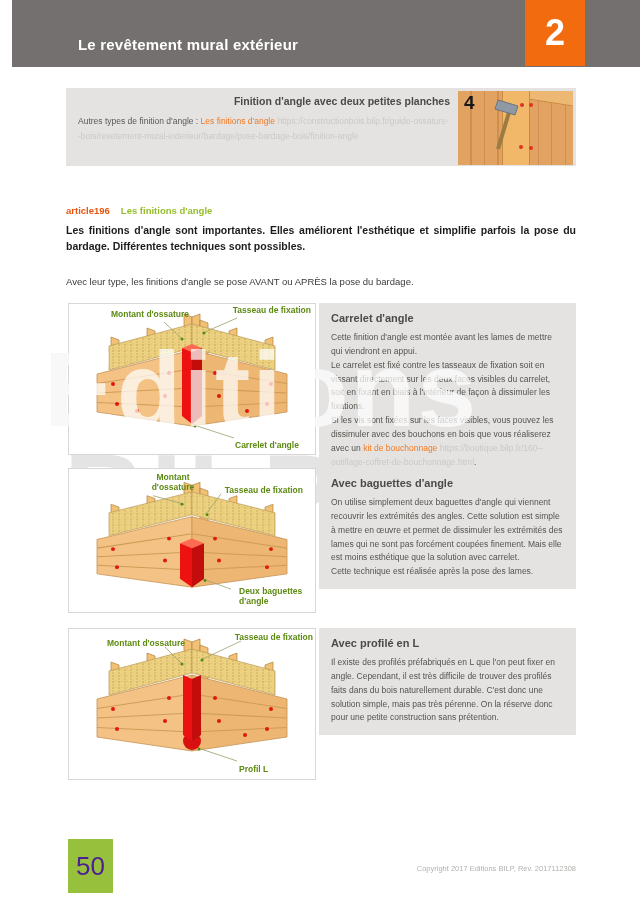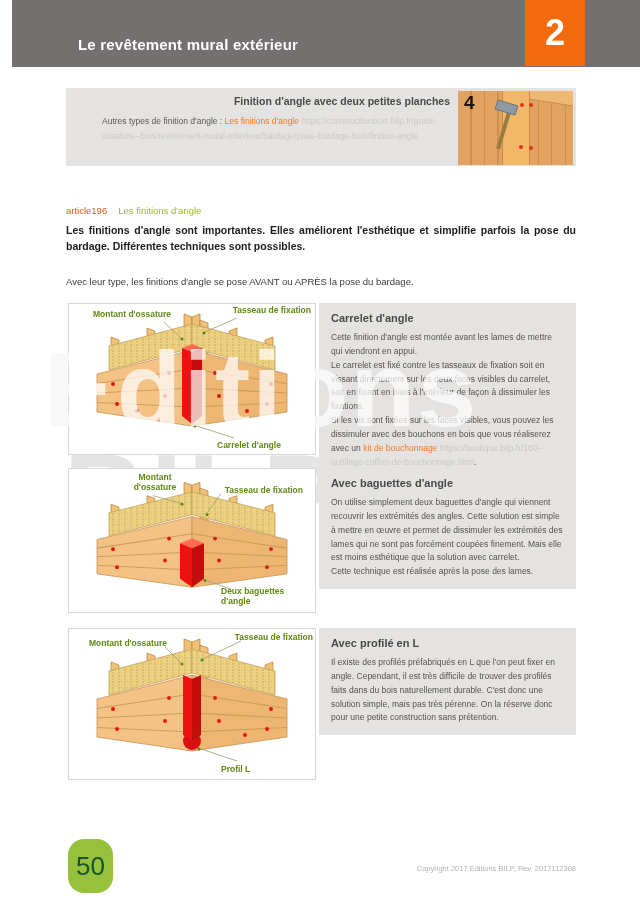--- a/index.html
+++ b/index.html
@@ -9,62 +9,62 @@
   
   .header-bar{position:absolute;left:12px;top:0;width:640px;height:67px;background:#757070;z-index:2;}
   .header-title{position:absolute;left:66px;top:36px;color:#fff;font-size:15px;font-weight:bold;letter-spacing:.2px;}
   .chapter-box{position:absolute;left:513px;top:0;width:60px;height:66px;background:#F26B0F;
                display:flex;align-items:center;justify-content:center;color:#fff;font-size:36px;font-weight:bold;}
 
   
   .intro-panel{position:absolute;left:66px;top:88px;width:510px;height:78px;background:#E4E3E1;display:flex;z-index:1;}
   .intro-text{flex:1;padding:7px 8px 0 12px;}
   .intro-title{margin:0 0 7px;text-align:right;font-weight:bold;color:#4A4A49;font-size:10.5px;}
-  .intro-line{font-size:8.5px;color:#5A5856;line-height:1.8;margin-left:24px;}
+  .intro-line{font-size:8.5px;color:#5A5856;line-height:1.8;}
   .link-orange{color:#F4791F;text-decoration:none;font-weight:normal;cursor:pointer;}
   .url-gray{color:#CBC9C6;overflow-wrap:anywhere;}
   .intro-image{position:relative;width:115px;height:74px;margin:3px 3px 0 0;overflow:hidden;
                background:repeating-linear-gradient(90deg,#e2a262 0 12px,#cf8e4e 12px 13.5px);}
   .center-plank{position:absolute;left:44px;top:0;width:26px;height:74px;background:#f2b869;
                 border-left:1.5px solid #c98a42;border-right:1.5px solid #c98a42;}
   .top-board{position:absolute;left:52px;top:-6px;width:70px;height:16px;background:#edb873;
              transform:rotate(9deg);border-bottom:1px solid #c98a42;}
   .num-4{position:absolute;left:6px;top:1px;font-size:19px;font-weight:bold;color:#161616;}
   .dot{position:absolute;width:4px;height:4px;border-radius:50%;background:#e0321e;}
   .hammer{position:absolute;left:24px;top:6px;}
 
   
-  .article-head{position:absolute;left:66px;top:205px;font-size:9.5px;font-weight:normal;z-index:1;}
+  .article-head{position:absolute;left:66px;top:205px;font-size:9.5px;font-weight:bold;z-index:1;}
   .article-id{color:#EA5410;margin-right:11px;}
   .article-name{color:#96BE2A;}
   .lead{position:absolute;left:66px;top:222px;width:510px;font-size:10.5px;font-weight:bold;
         color:#1C1C1C;line-height:1.55;text-align:justify;z-index:1;}
   .note{position:absolute;left:66px;top:276px;font-size:9.5px;color:#3A3A3A;z-index:1;}
 
   
   .row{position:absolute;left:68px;width:508px;display:flex;align-items:flex-start;z-index:1;}
   .row1{top:303px;} .row2{top:468px;} .row3{top:628px;}
   .illus{position:relative;flex:none;width:248px;height:152px;background:#fff;
          border:1px solid #D9D7D5;box-sizing:border-box;}
   .row2 .illus{height:145px;}
   .illus svg{display:block;}
-  .lbl{position:absolute;color:#5D8A12;font-weight:bold;font-size:8.5px;line-height:1.2;}
+  .lbl{position:absolute;color:#5D8A12;font-weight:bold;font-size:8.5px;line-height:1.2;margin-left:18px;}
   .panel{flex:1;margin-left:3px;background:#E4E3E1;padding:9px 12px 10px;min-height:0;}
   .panel h3{margin:0 0 7px;font-size:11px;font-weight:bold;color:#4A4A49;}
   .panel p{margin:0;font-size:8.5px;color:#55534F;line-height:1.63;}
 
   
   .wm{position:absolute;font-weight:bold;line-height:1;white-space:nowrap;pointer-events:none;}
   .wm-back1{left:44px;top:336px;font-size:106px;color:#E7E7E7;z-index:0;letter-spacing:2px;}
   .wm-back2{left:64px;top:438px;font-size:112px;color:#E4E4E4;z-index:0;letter-spacing:6px;}
   .wm-front{left:44px;top:336px;font-size:106px;color:rgba(255,255,255,0.72);z-index:5;letter-spacing:2px;}
 
   
   .page-num{position:absolute;left:68px;top:839px;width:45px;height:54px;background:#97C13C;
-            display:flex;align-items:center;justify-content:center;color:#14532d;font-size:26px;z-index:1;border-radius:16px;}
+            display:flex;align-items:center;justify-content:center;color:#4c1d95;font-size:26px;z-index:1;}
   .copyright{position:absolute;right:64px;top:864px;font-size:7.5px;color:#B3B1AE;z-index:1;margin-left:43px;}
 </style>
 </head>
 <body>
 
 <div class="page">
 
   <div class="wm wm-back1">Editions</div>
   <div class="wm wm-back2">BILP</div>
 

